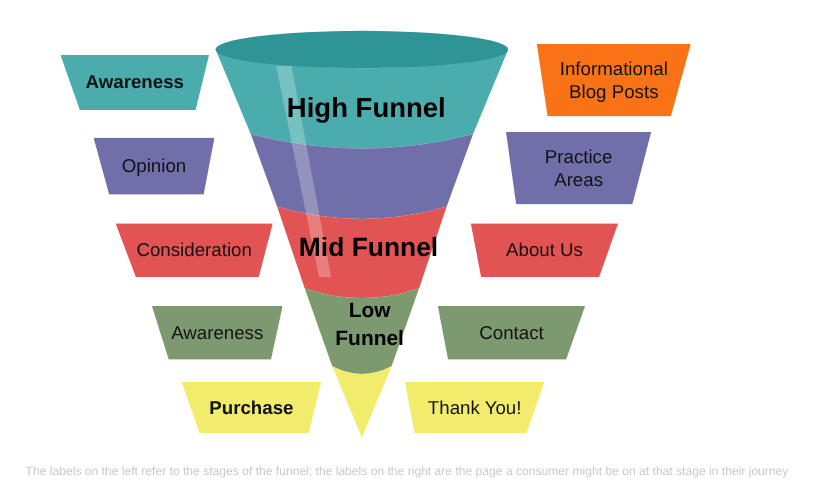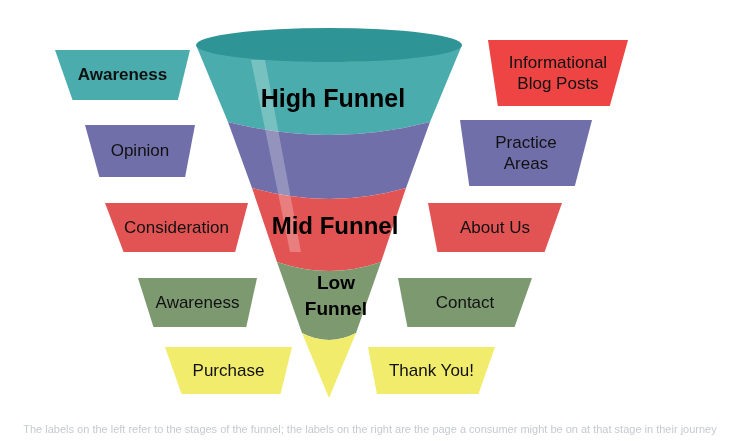--- a/index.html
+++ b/index.html
@@ -49,25 +49,25 @@
 </div>
 <div class="shape left" style="left: 85px; top: 125px; width: 110px; height: 52px; background: rgb(113, 111, 169);">
   <span>Opinion</span>
 </div>
 <div class="shape left" style="left: 105px; top: 203px; width: 143px; height: 49px; background: rgb(225, 84, 83);">
   <span>Consideration</span>
 </div>
 <div class="shape left" style="left: 138px; top: 278px; width: 119px; height: 49px; background: rgb(124, 153, 112);">
   <span>Awareness</span>
 </div>
-<div class="shape left" style="left: 165px; top: 347px; width: 127px; height: 47px; background: rgb(242, 236, 109);">
+<div class="shape left" style="left: 165px; top: 347px; width: 127px; height: 47px; background: rgb(242, 236, 109); font-weight: bold;">
   <span>Purchase</span>
 </div>
 
-<div class="shape right" style="left: 488px; top: 40px; width: 140px; height: 66px; background: #ef4444;">
+<div class="shape right" style="left: 488px; top: 40px; width: 140px; height: 66px; background: #f97316;">
   <span class="wrap-mid">Informational Blog Posts</span>
 </div>
 <div class="shape right" style="left: 460px; top: 120px; width: 132px; height: 66px; background: rgb(113, 111, 169);">
   <span class="wrap-narrow">Practice Areas</span>
 </div>
 <div class="shape right" style="left: 428px; top: 203px; width: 134px; height: 49px; background: rgb(225, 84, 83);">
   <span>About Us</span>
 </div>
 <div class="shape right" style="left: 398px; top: 278px; width: 134px; height: 49px; background: rgb(124, 153, 112);">
   <span>Contact</span>

